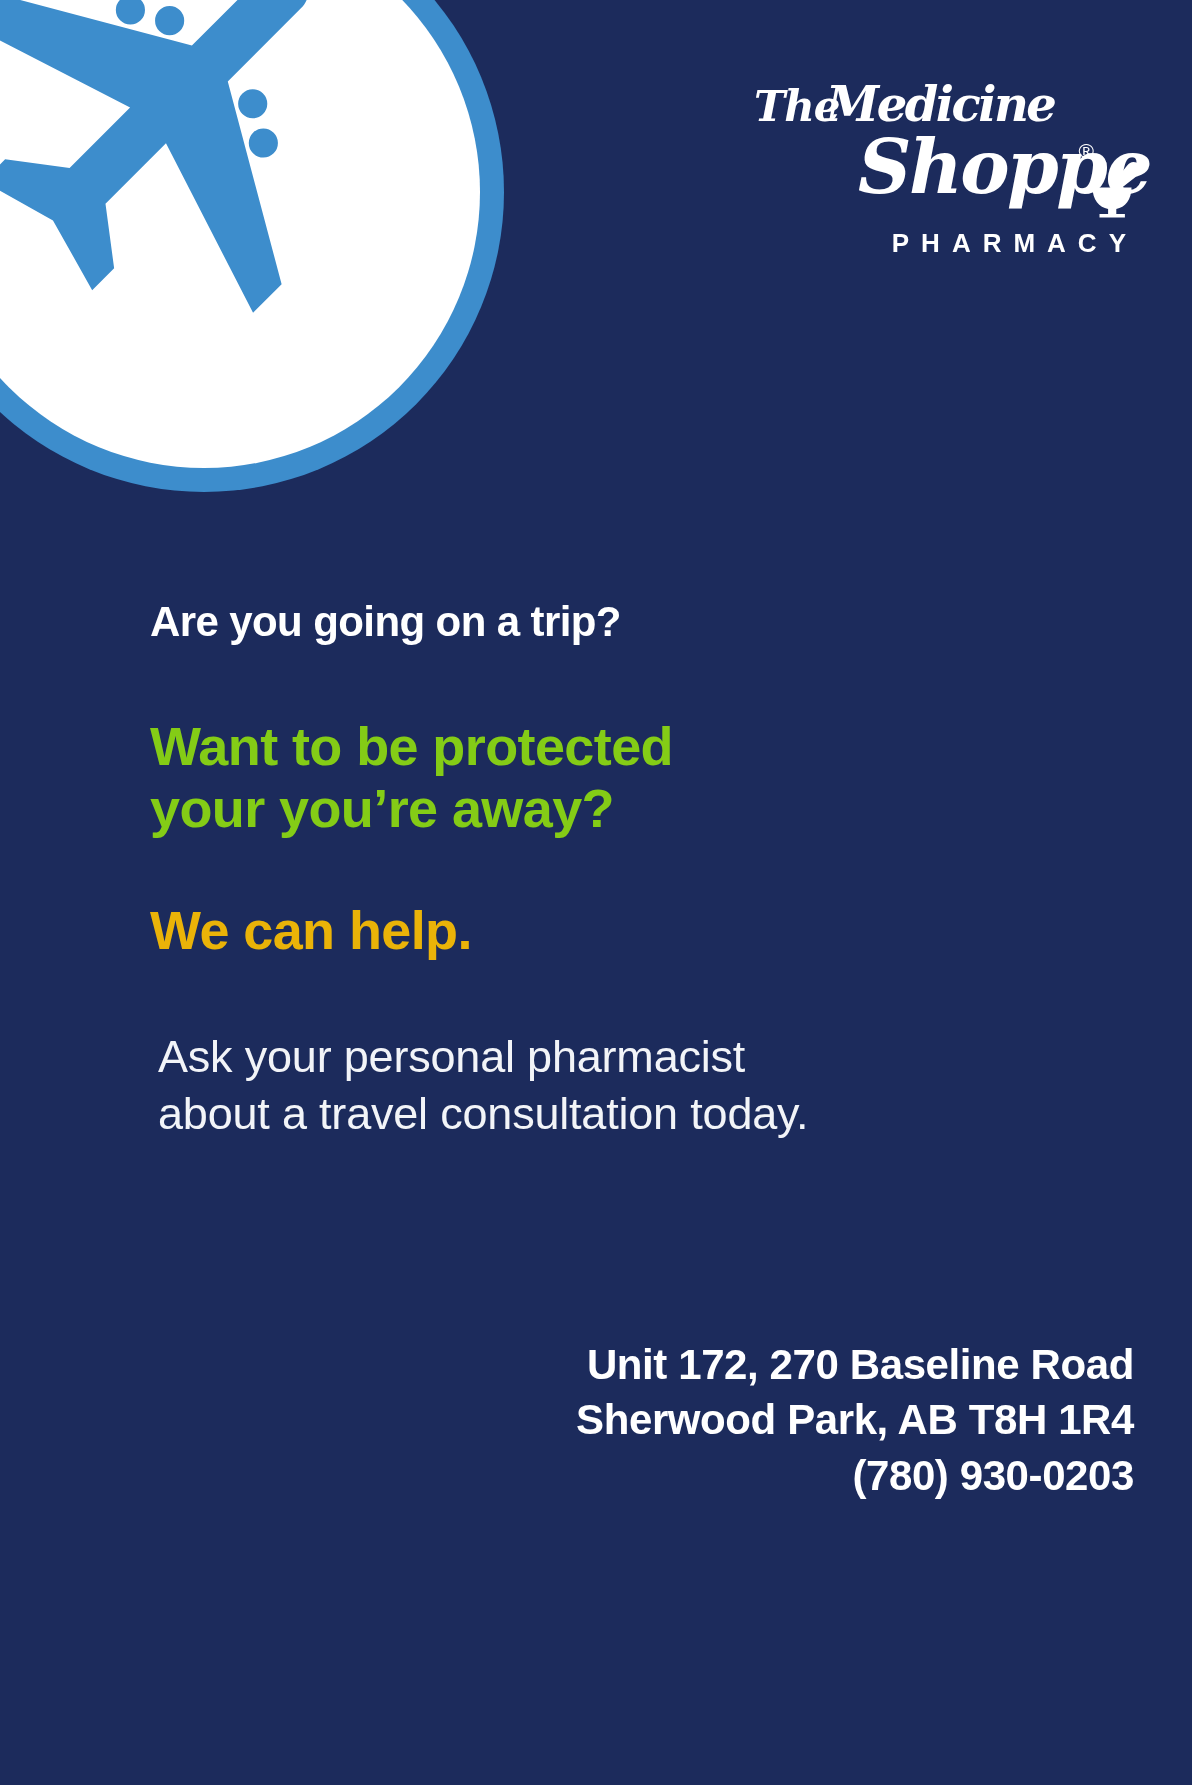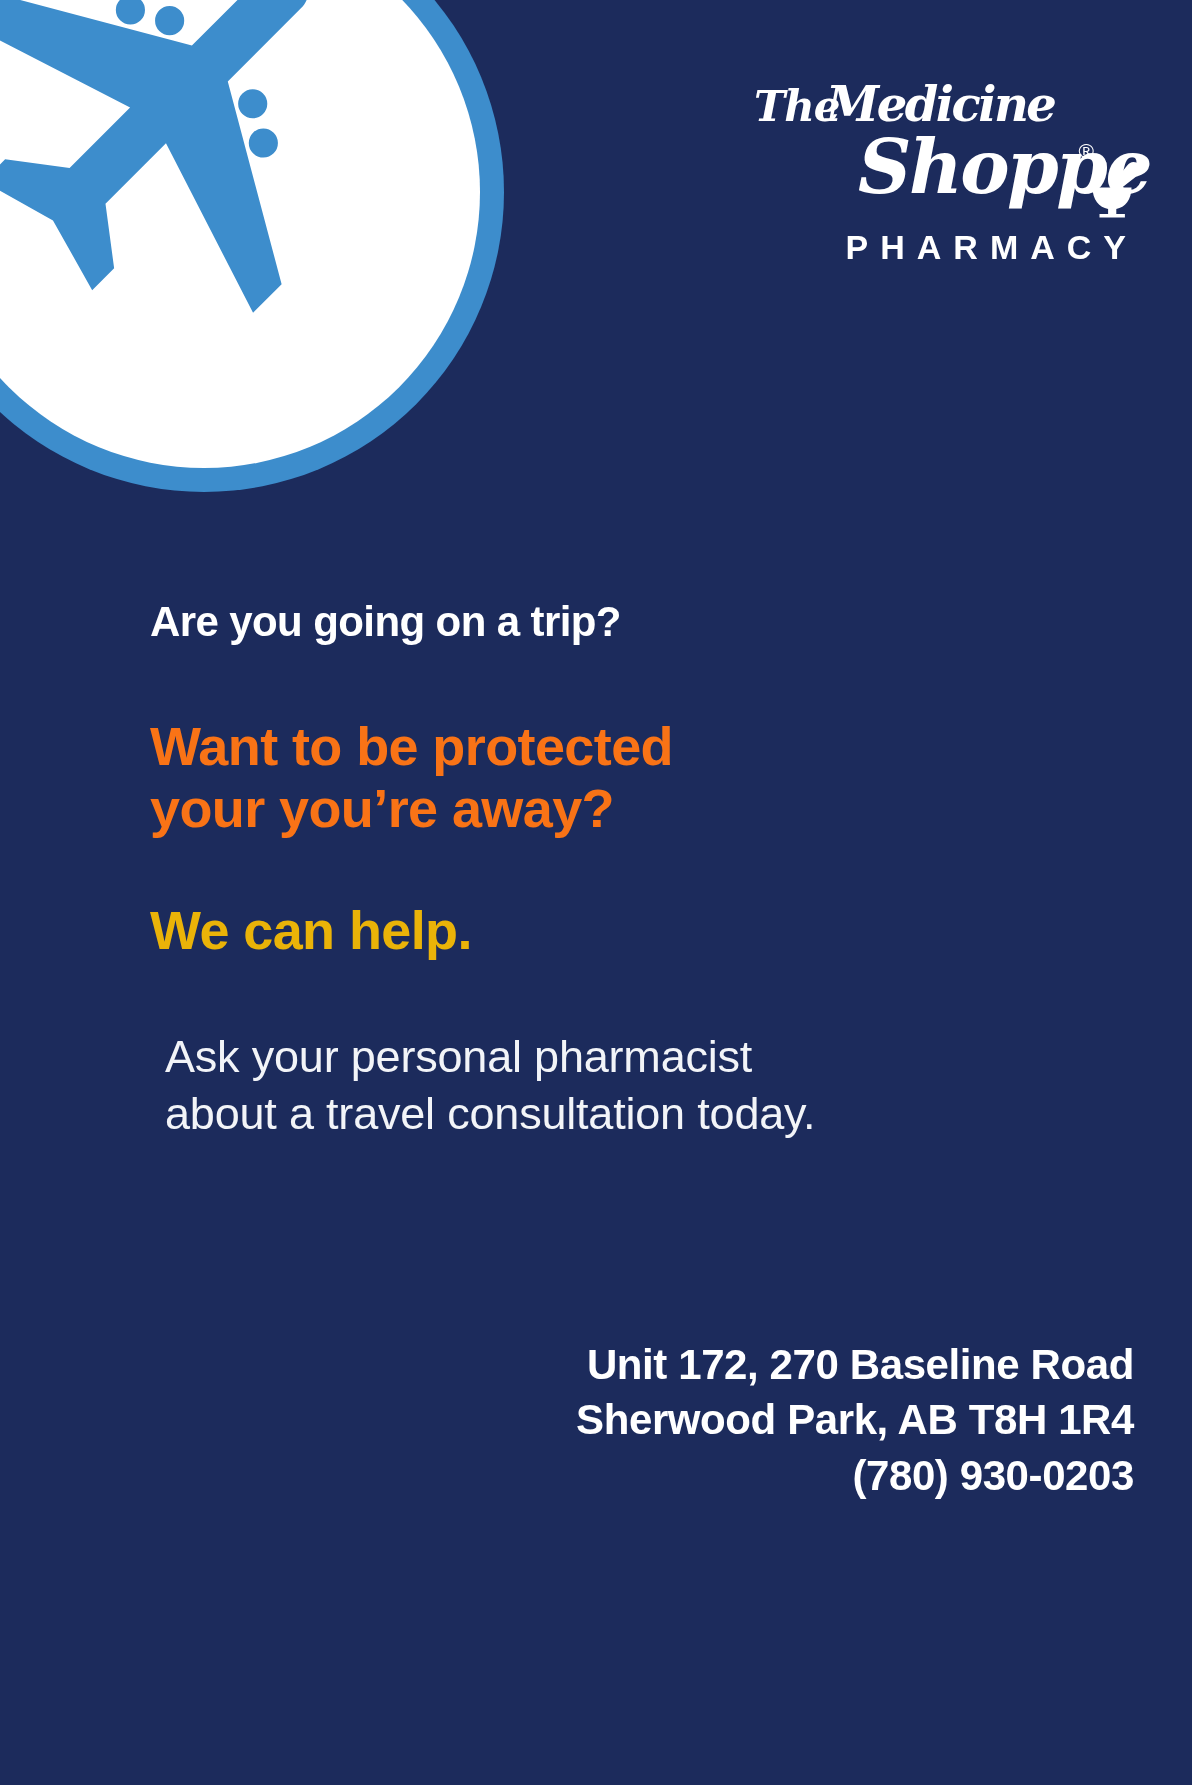--- a/index.html
+++ b/index.html
@@ -118,21 +118,21 @@
     top: 82px;
     width: 54px;
     height: 58px;
   }
   .brand-pharmacy {
     position: absolute;
     right: 0;
     top: 152px;
     font-family: "Liberation Sans", sans-serif;
     font-weight: 700;
-    font-size: 34px;
+    font-size: 26px;
     letter-spacing: 12px;
     line-height: 1;
     white-space: nowrap;
     padding-right: 2px;
   }
 
   
   .copy {
     position: absolute;
     left: 150px;
@@ -141,21 +141,21 @@
   }
   .headline-1 {
     color: #ffffff;
     font-weight: 700;
     font-size: 42px;
     line-height: 1.06;
     letter-spacing: -0.6px;
     margin: 0 0 70px 0;
   }
   .headline-2 {
-    color: #f97316;
+    color: #84cc16;
     font-weight: 700;
     font-size: 54px;
     line-height: 1.16;
     letter-spacing: -0.6px;
     margin: 0 0 62px 0;
     max-width: 720px;
   }
   .headline-2 .ln { display: block; }
   .tagline {
     color: #eab308;
@@ -164,21 +164,21 @@
     line-height: 1.06;
     letter-spacing: -0.6px;
     margin: 0 0 70px 0;
   }
   .body-copy {
     color: #f2f4f8;
     font-weight: 300;
     font-size: 45px;
     line-height: 1.26;
     letter-spacing: -0.2px;
-    margin: 15px;
+    margin: 8px;
   }
   .body-copy .ln { display: block; }
 
   
   .address {
     position: absolute;
     right: 58px;
     bottom: 282px;
     text-align: right;
     color: #ffffff;

